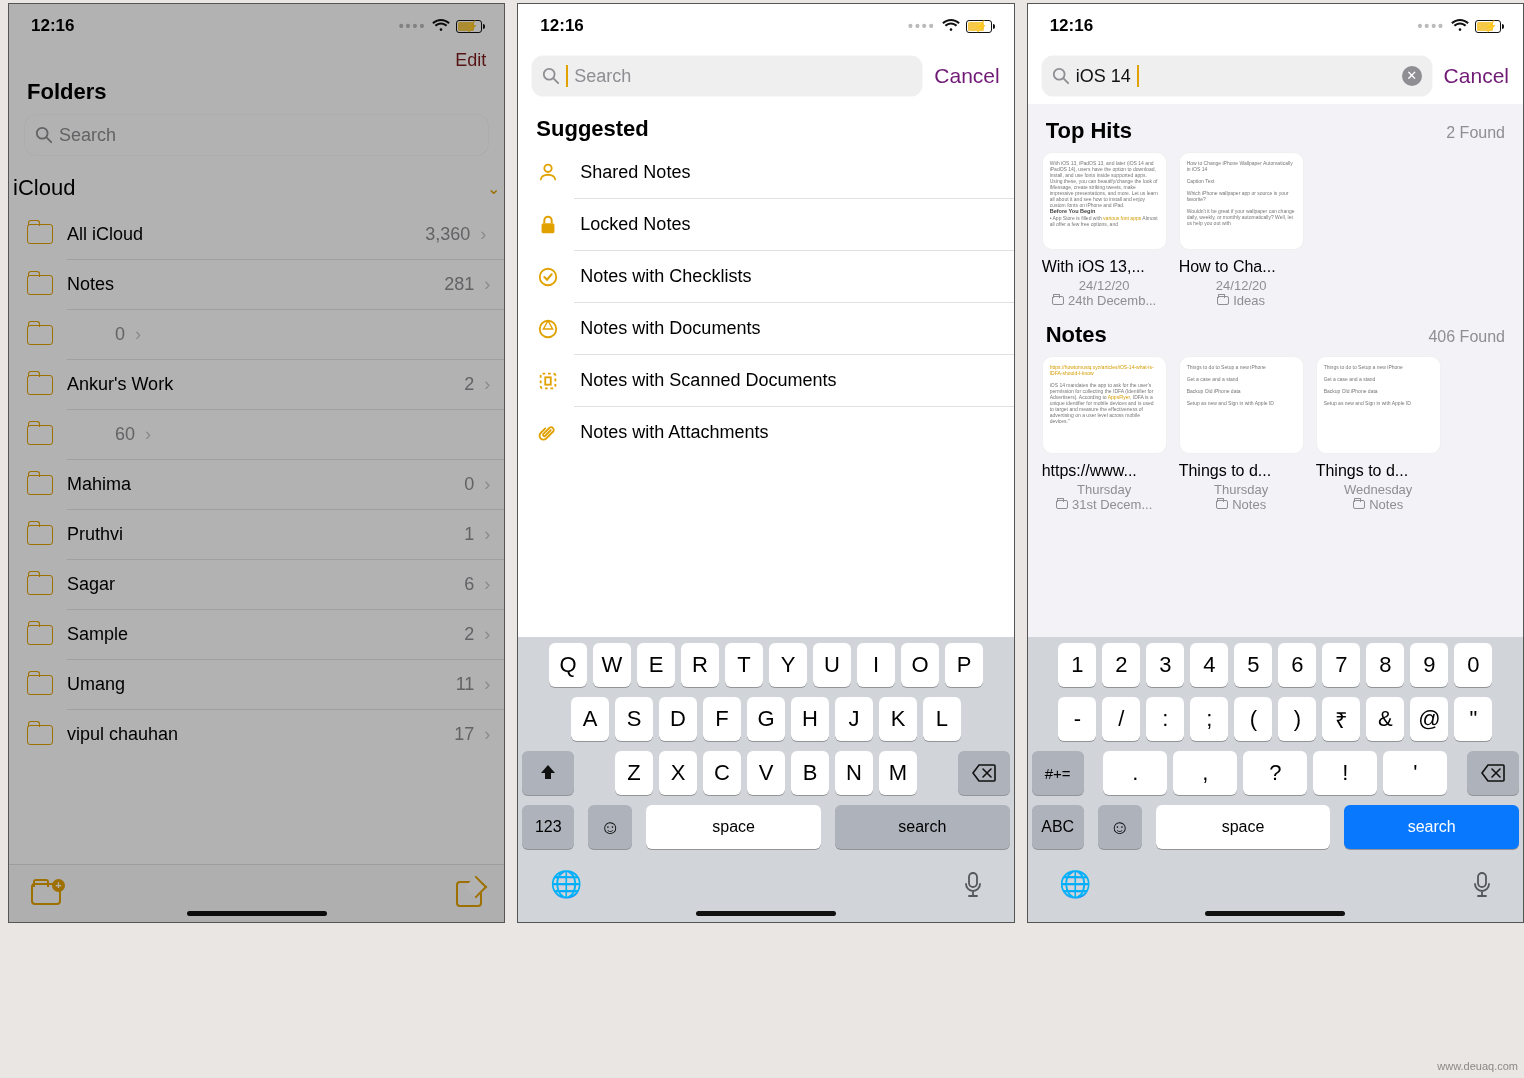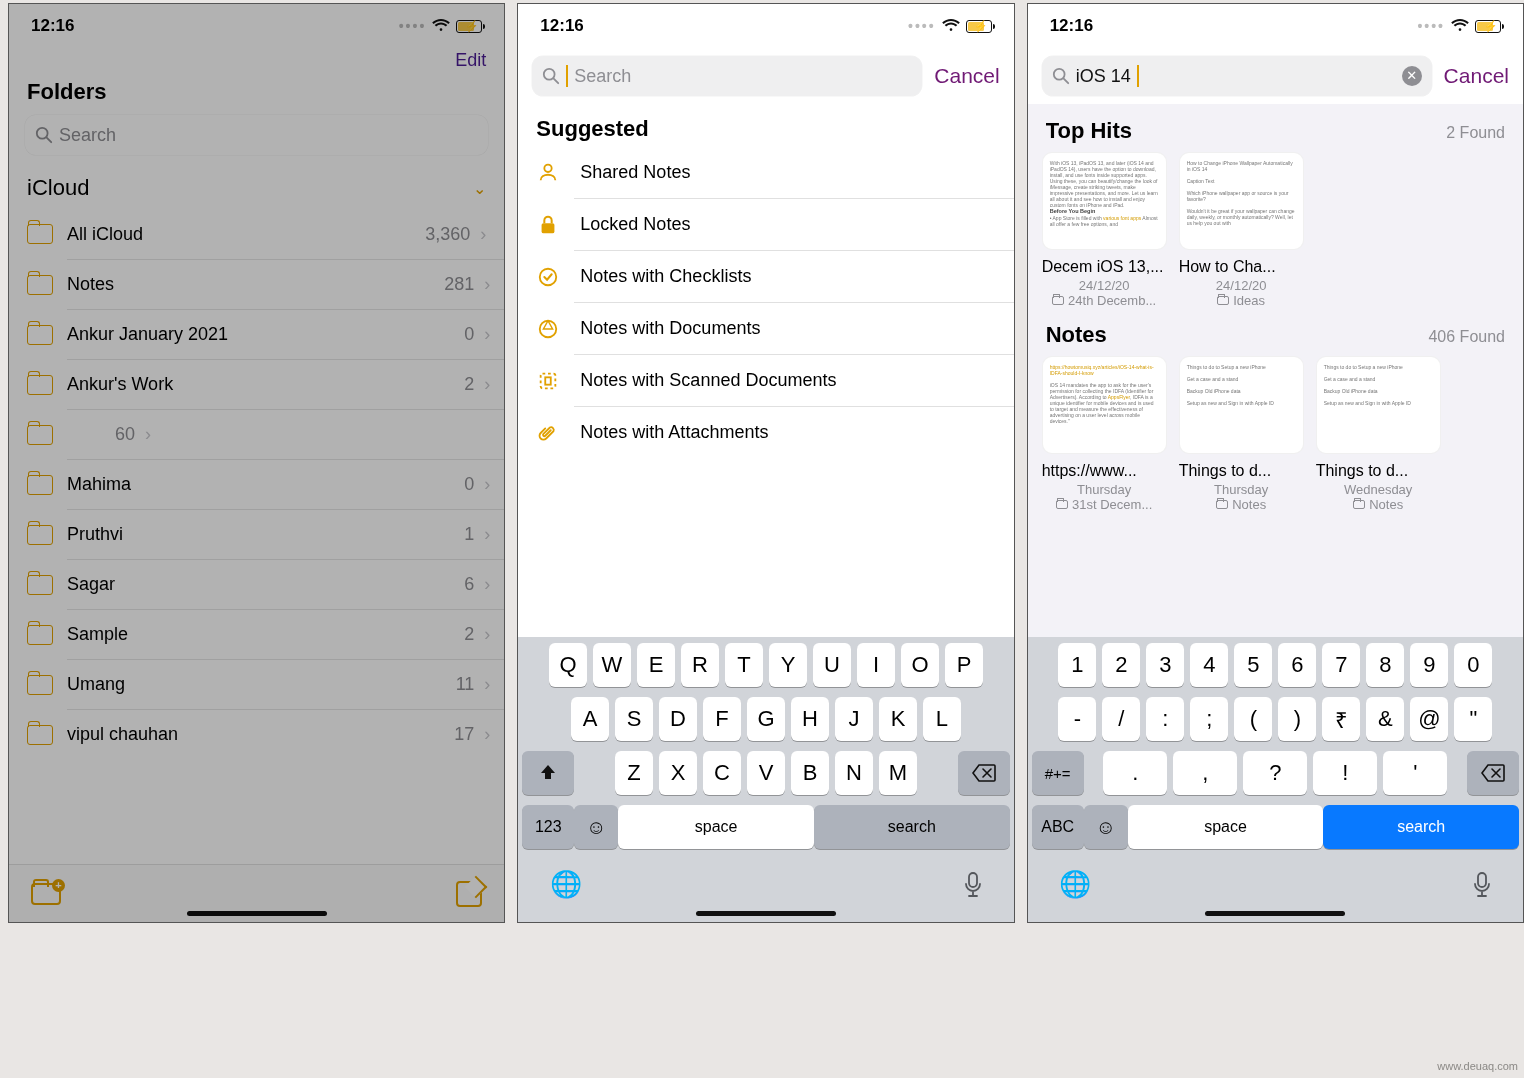--- a/index.html
+++ b/index.html
@@ -11,25 +11,25 @@
 .dimmer { position:absolute; inset:0; background:rgba(0,0,0,.30); pointer-events:none; z-index:5; }
 .status-bar { height:44px; display:flex; align-items:center; justify-content:space-between; padding:0 22px; font-size:17px; font-weight:600; }
 .status-bar .right { display:flex; align-items:center; gap:6px; font-size:13px; color:#555; letter-spacing:1px;}
 .battery { width:26px; height:13px; border:1.5px solid #111; border-radius:3px; position:relative; display:inline-block; }
 .battery::after{content:"";position:absolute;right:-4px;top:3px;width:2px;height:5px;background:#111;border-radius:0 2px 2px 0;}
 .battery .fill{position:absolute;left:1px;top:1px;bottom:1px;width:16px;background:#f7c948;border-radius:1.5px;}
 .bolt{position:absolute;left:8px;top:-1px;font-size:11px;color:#111;}
 .wifi-svg{width:18px;height:14px;}
 .dots{color:#bbb;font-size:14px;letter-spacing:2px;}
 
-.top-edit { text-align:right; padding:2px 18px 6px; font-size:18px; color:#4c1d95; }
+.top-edit { text-align:right; padding:2px 18px 6px; font-size:18px; color:#7f1d1d; }
 .h-title { font-size:22px; font-weight:700; padding:2px 18px 10px; }
 .searchbar { margin:0 16px;height:40px;background:#fff;border-radius:11px;display:flex;align-items:center;padding:0 10px;color:#8e8e93;font-size:18px;gap:6px;box-shadow:0 0 0 .5px rgba(0,0,0,.06);}
 .searchbar.grey { background:rgba(120,120,128,.12); }
-.section-label { font-size:22px; padding:20px 18px 8px; display:flex; align-items:center; justify-content:space-between;}
+.section-label { font-size:22px; padding:20px 4px 8px; display:flex; align-items:center; justify-content:space-between;}
 .section-label .chev{color:#e1a100;font-size:16px;}
 .folders-list { }
 .folder-row { display:flex; align-items:center; height:50px; padding:0 14px 0 18px; }
 .folder-row + .folder-row { border-top:0.5px solid rgba(0,0,0,.10); margin-left:58px; padding-left:0; }
 .folder-row + .folder-row .ficon{margin-left:-40px;}
 .ficon{width:26px;height:20px;border:1.8px solid #e1a100;border-radius:3px;position:relative;margin-right:14px;flex:none;}
 .ficon::before{content:"";position:absolute;top:-5px;left:0;width:10px;height:5px;border:1.8px solid #e1a100;border-bottom:none;border-radius:3px 3px 0 0;}
 .folder-row .name{flex:1;font-size:18px;}
 .folder-row .count{color:#8e8e93;font-size:18px;margin-right:10px;margin-left:48px;}
 .folder-row .arrow{color:#c7c7cc;font-size:18px;}
@@ -72,21 +72,21 @@
 .mini-folder::before{content:"";position:absolute;top:-3px;left:0;width:5px;height:3px;border:1px solid #8e8e93;border-bottom:none;border-radius:1px 1px 0 0;}
 
 .keyboard{background:#d1d4d9;padding:6px 4px 4px;margin-top:auto;}
 .kb-row{display:flex;gap:6px;margin-bottom:10px;justify-content:center;}
 .key{background:#fff;border-radius:6px;height:44px;flex:1;display:flex;align-items:center;justify-content:center;font-size:22px;box-shadow:0 1px 0 rgba(0,0,0,.3);}
 .key.w{min-width:34px;max-width:40px;}
 .kb-r1 .key{max-width:38px;}
 .kb-r2{padding:0 20px;} .kb-r2 .key{max-width:38px;}
 .kb-r3 .key{max-width:38px;}
 .kb-r3 .shift,.kb-r3 .del{min-width:48px;max-width:52px;background:#adb2bb;}
-.kb-r4{gap:0;}
+.kb-r4{gap:14px;}
 .kb-r4 .mode{min-width:48px;max-width:52px;background:#adb2bb;font-size:16px;}
 .kb-r4 .emoji{min-width:42px;max-width:44px;background:#adb2bb;font-size:20px;}
 .kb-r4 .space{flex:1;font-size:16px;}
 .kb-r4 .search{min-width:82px;background:#adb2bb;font-size:16px;}
 .kb-r4 .search.active{background:#0879ff;color:#fff;}
 .kb-bottom{display:flex;justify-content:space-between;align-items:center;padding:10px 28px 18px;font-size:26px;color:#54575c;}
 
 svg{display:block;}
 </style>
 </head>
@@ -128,21 +128,20 @@
     <span class="arrow">›</span>
       </div>
       <div class="folder-row">
         <span class="ficon"></span>
     <span class="name">Notes</span>
     <span class="count">281</span>
     <span class="arrow">›</span>
       </div>
       <div class="folder-row">
         <span class="ficon"></span>
-    <span class="name">Ankur January 2021</span>
     <span class="count">0</span>
     <span class="arrow">›</span>
       </div>
       <div class="folder-row">
         <span class="ficon"></span>
     <span class="name">Ankur's Work</span>
     <span class="count">2</span>
     <span class="arrow">›</span>
       </div>
       <div class="folder-row">
@@ -370,21 +369,21 @@
     <span class="cancel-link">Cancel</span>
   </div>
   <div class="results">
     <div class="res-head">
       <span class="title">Top Hits</span>
       <span class="count">2 Found</span>
     </div>
     <div class="card-row" id="tophits">
         <div class="note-card">
     <div class="thumb">With iOS 13, iPadOS 13, and later (iOS 14 and iPadOS 14), users have the option to download, install, and use fonts inside supported apps. Using these, you can beautify/change the look of iMessage, create striking tweets, make impressive presentations, and more. Let us learn all about it and see how to install and enjoy custom fonts on iPhone and iPad.<br><b>Before You Begin</b><br>• App Store is filled with <span class="hl">various font apps</span> Almost all offer a few free options, and</div>
-    <div class="note-title">Decem iOS 13,...</div>
+    <div class="note-title">With iOS 13,...</div>
     <div class="note-meta">24/12/20</div>
     <div class="note-loc"><span class="mini-folder"></span>24th Decemb...</div>
   </div>
         <div class="note-card">
     <div class="thumb">How to Change iPhone Wallpaper Automatically in iOS 14<br><br>Caption Text<br><br>Which iPhone wallpaper app or source is your favorite?<br><br>Wouldn't it be great if your wallpaper can change daily, weekly, or monthly automatically? Well, let us help you out with</div>
     <div class="note-title">How to Cha...</div>
     <div class="note-meta">24/12/20</div>
     <div class="note-loc"><span class="mini-folder"></span>Ideas</div>
   </div>
       </div>

